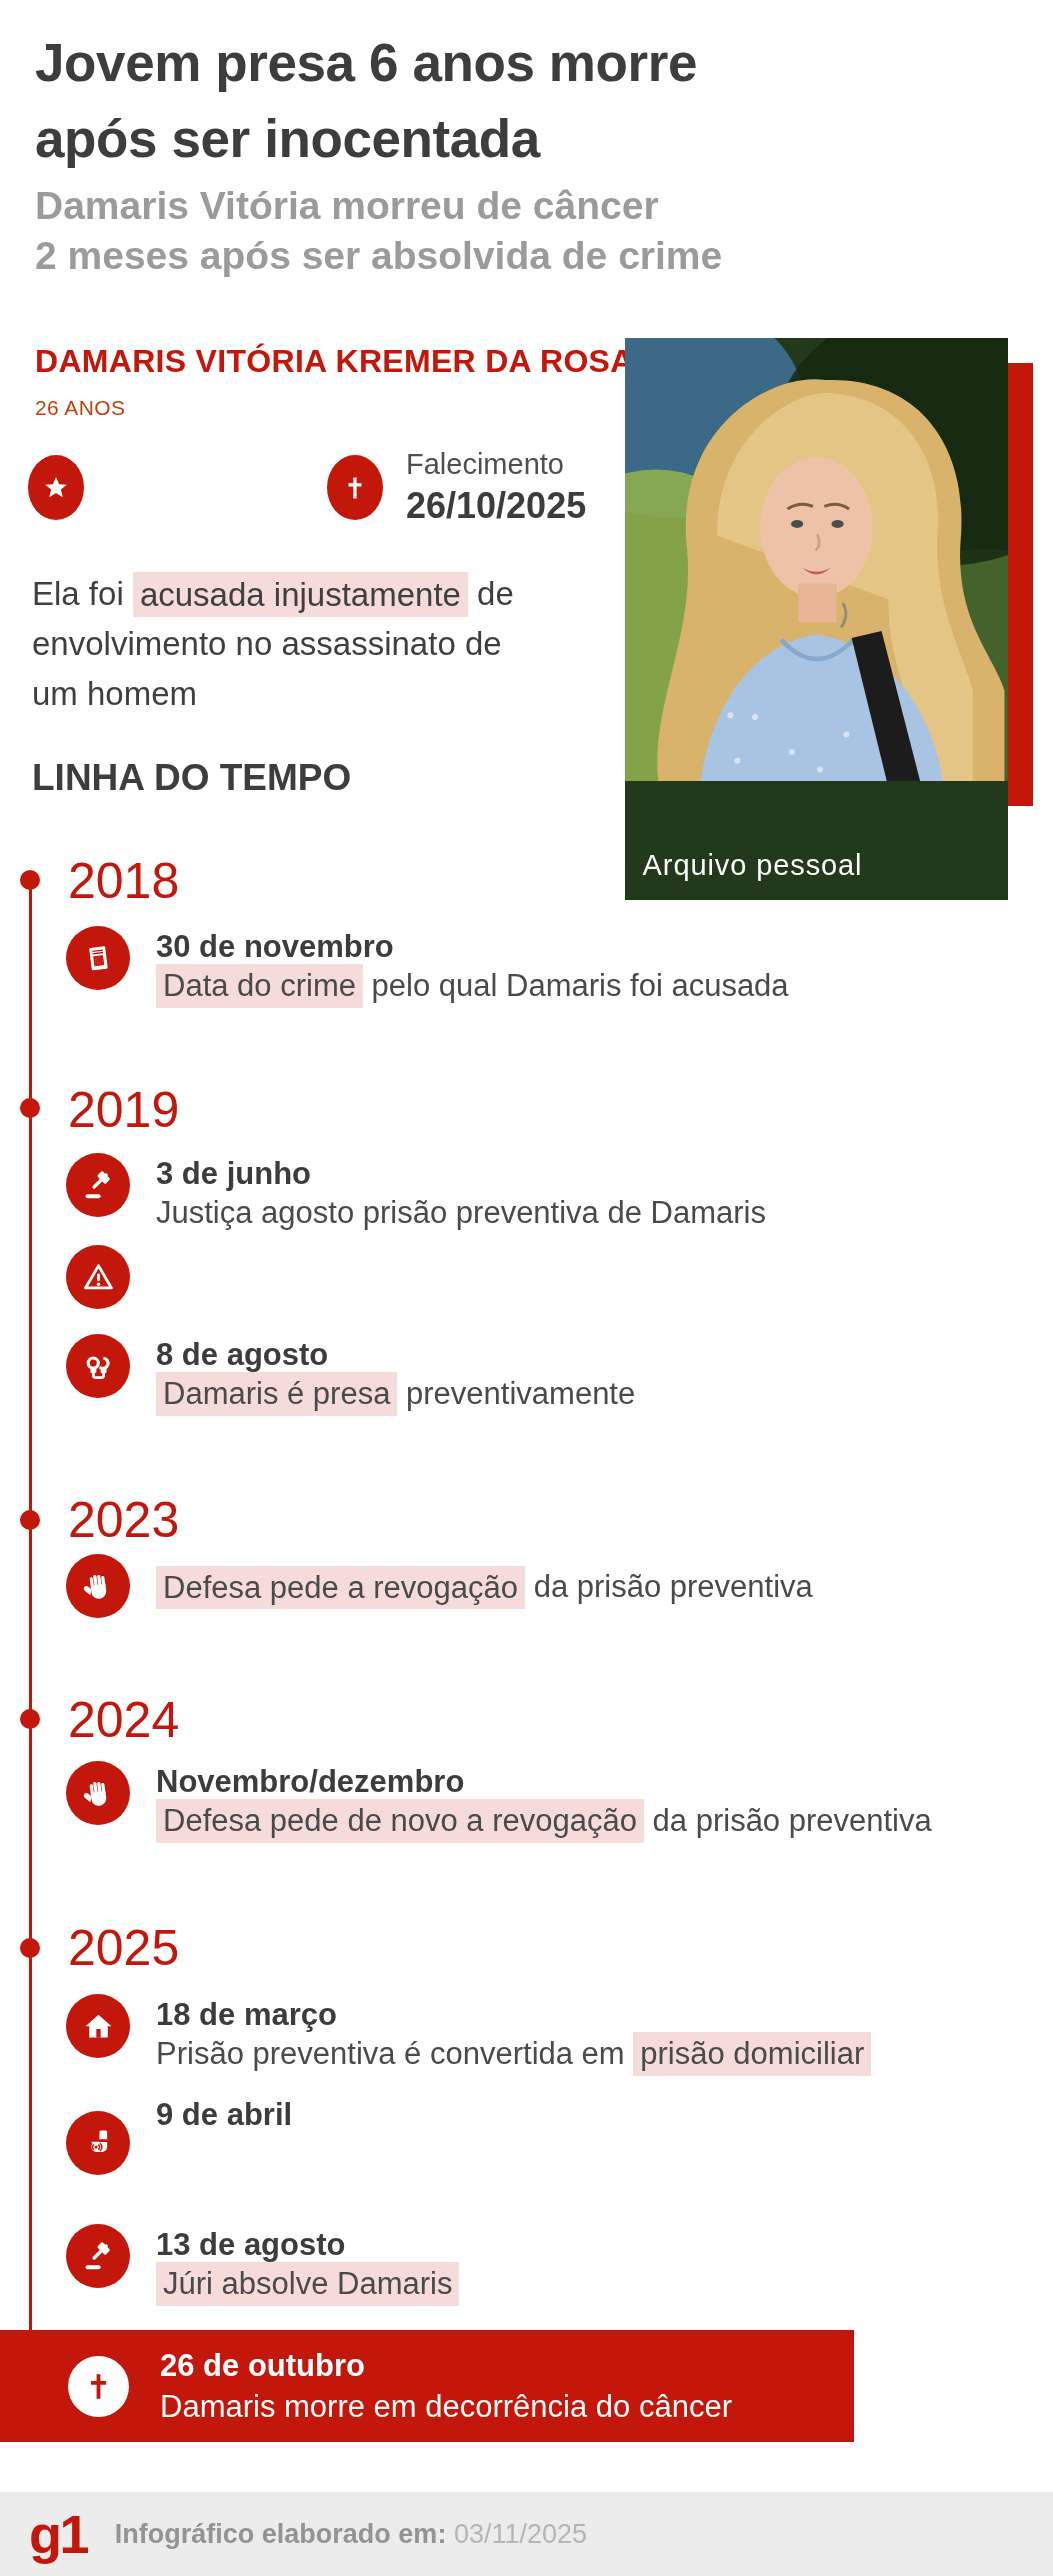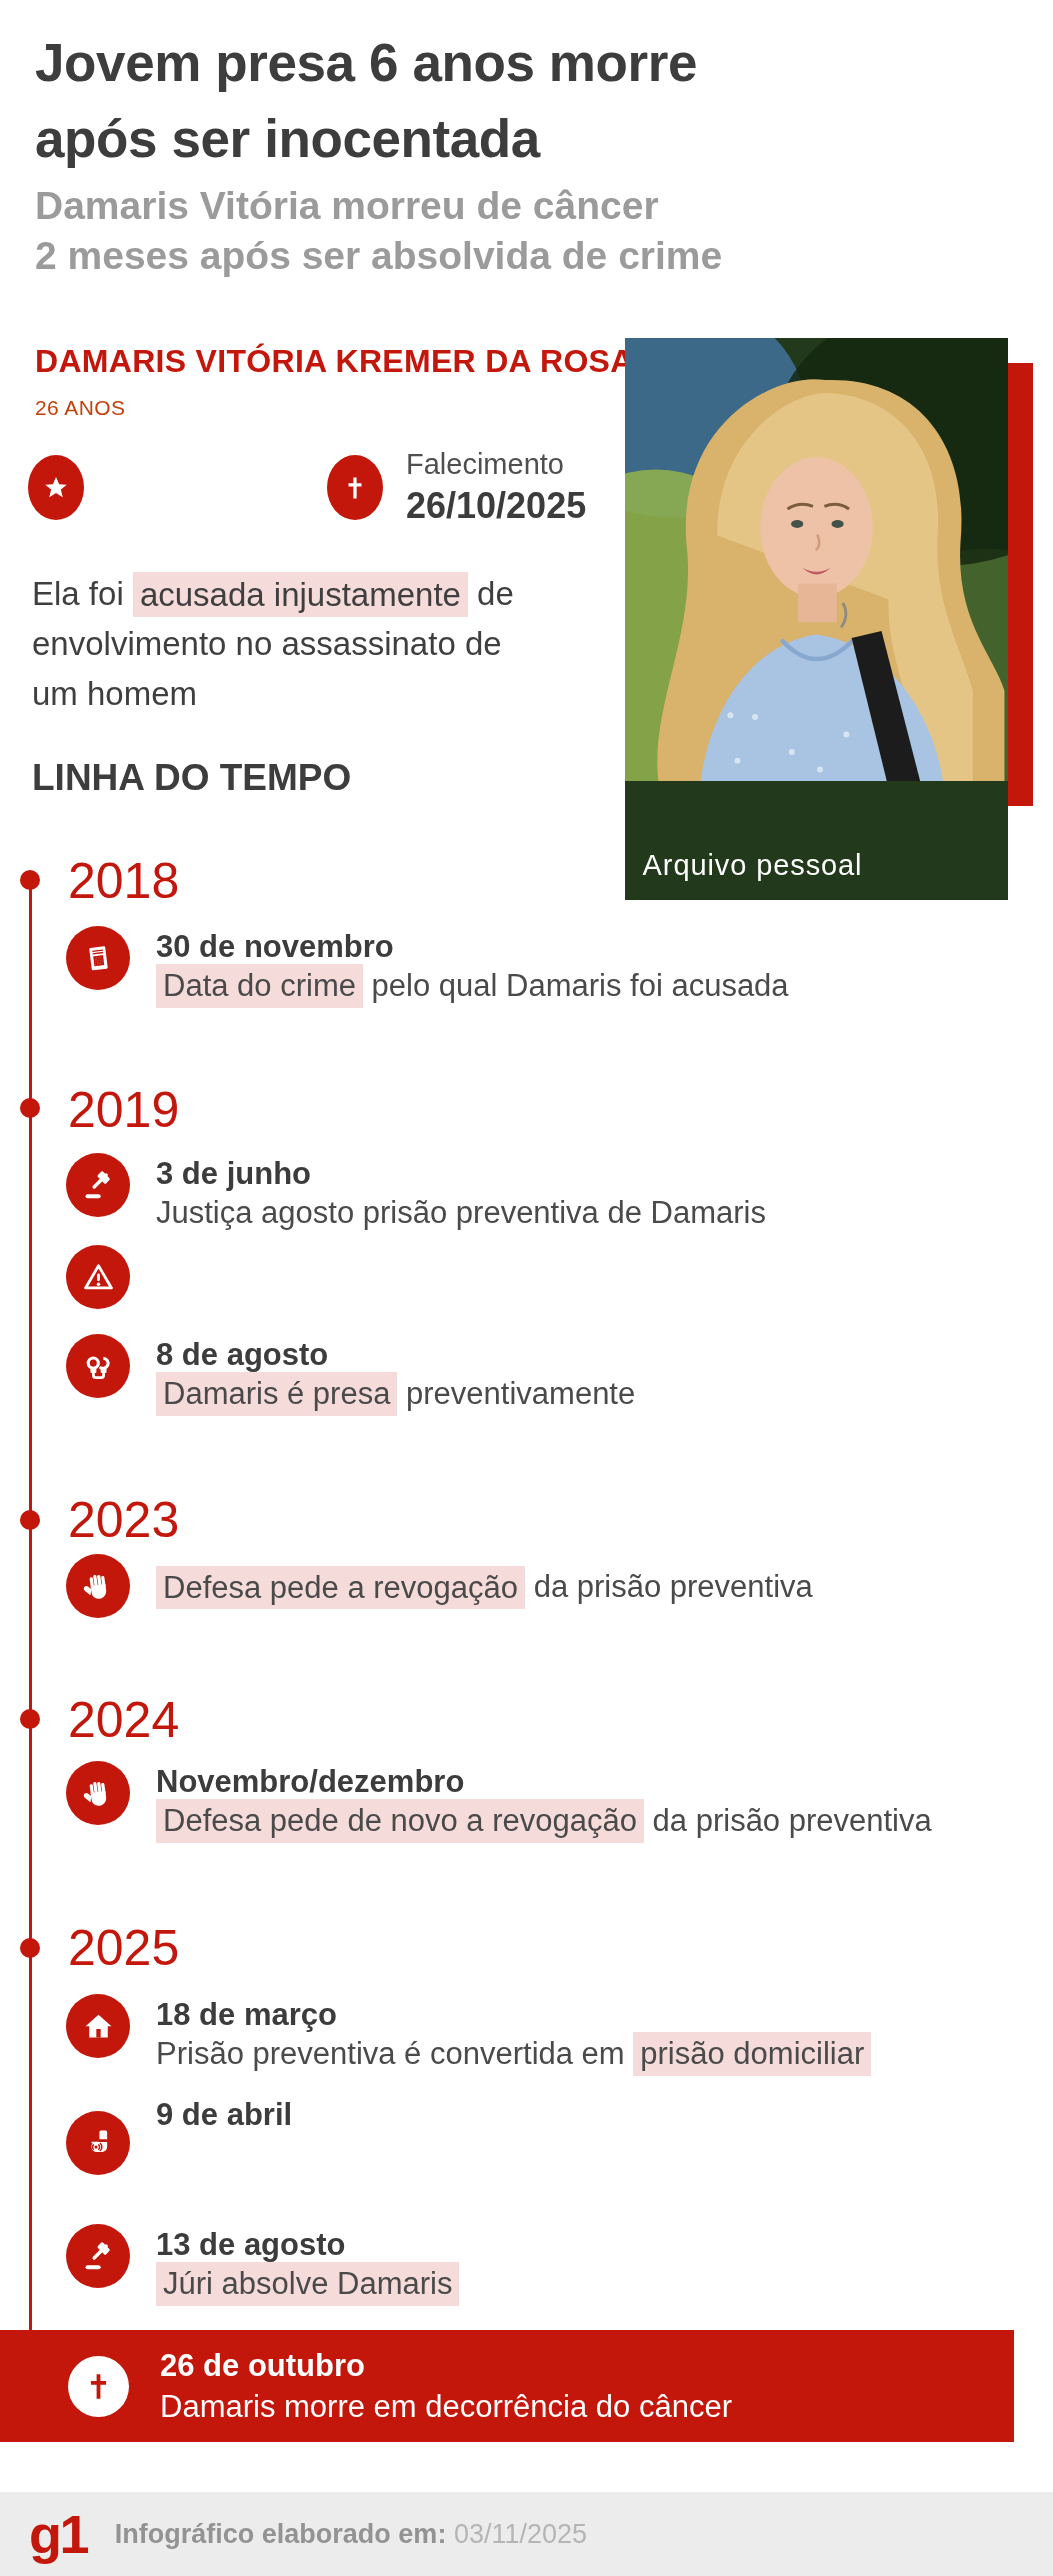--- a/index.html
+++ b/index.html
@@ -38,21 +38,21 @@
   .dot{left:20px;width:20px;height:20px;border-radius:50%;background:#c4170c;}
   .year{left:68px;font-size:50px;color:#c4170c;line-height:50px;}
   .event{left:66px;display:flex;align-items:flex-start;}
   .ev-icon{width:64px;height:64px;border-radius:50%;background:#c4170c;display:flex;align-items:center;justify-content:center;flex:0 0 64px;}
   .ev-text{margin-left:26px;padding-top:0.9px;max-width:825px;}
   .ev-text.center{padding-top:13px;}
   .ev-title{font-size:31px;font-weight:700;color:#3c3c3c;line-height:39px;}
   .ev-desc{font-size:31px;color:#4a4a4a;line-height:39px;}
 
   
-  .final{left:0;top:2330px;width:1014px;height:112px;background:#c4170c;display:flex;align-items:center;}
+  .final{left:0;top:2330px;width:854px;height:112px;background:#c4170c;display:flex;align-items:center;}
   .final-icon{margin-left:68px;width:61px;height:61px;border-radius:50%;background:#fff;display:flex;align-items:center;justify-content:center;flex:0 0 61px;}
   .final-text{margin-left:31px;}
   .final-title{font-size:31px;font-weight:700;color:#fff;line-height:35px;}
   .final-desc{font-size:31px;color:#fff;line-height:35px;margin-top:5.3px;}
 
   
   .footer{left:0;top:2492px;width:1054px;height:84px;background:#ececec;display:flex;align-items:center;}
   .g1{margin-left:29px;font-size:54px;font-weight:800;color:#c4170c;letter-spacing:-2.6px;line-height:53px;}
   .f-text{margin-left:28px;font-size:27px;}
   .f-label{font-weight:700;color:#939393;}

